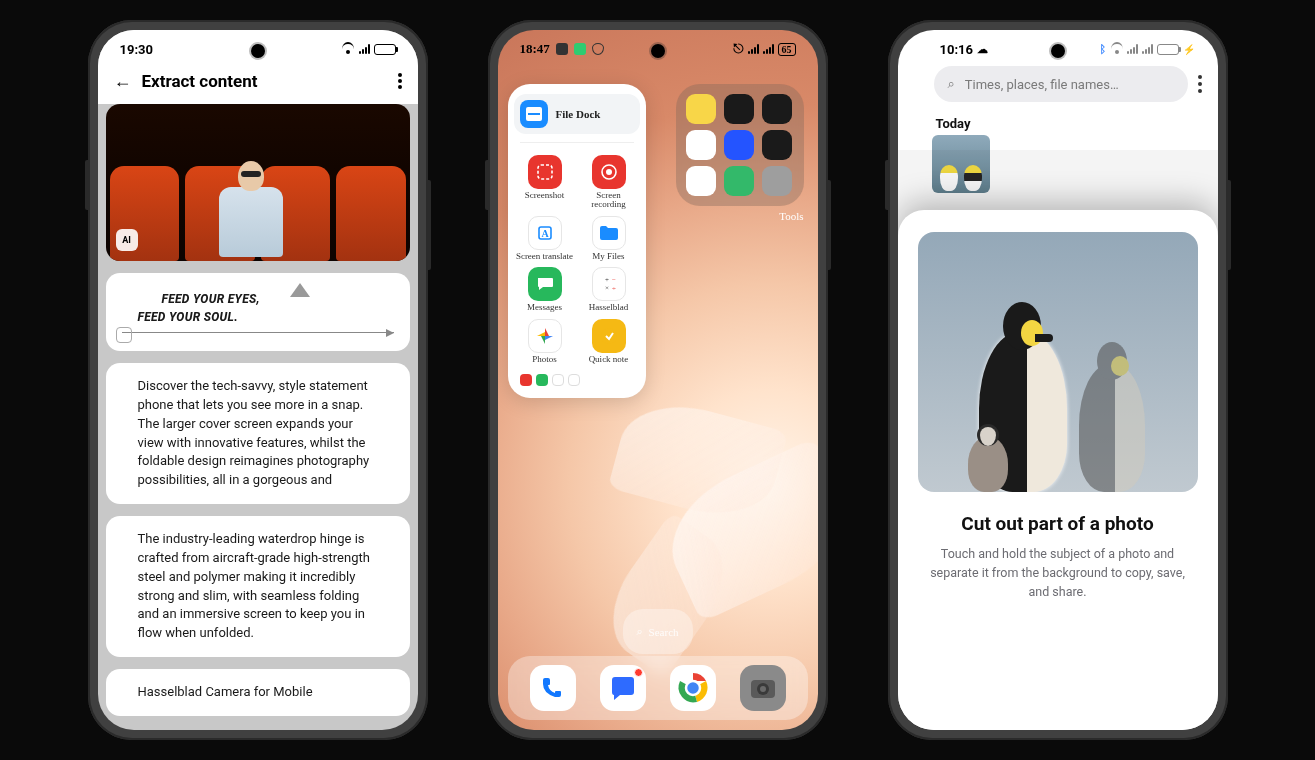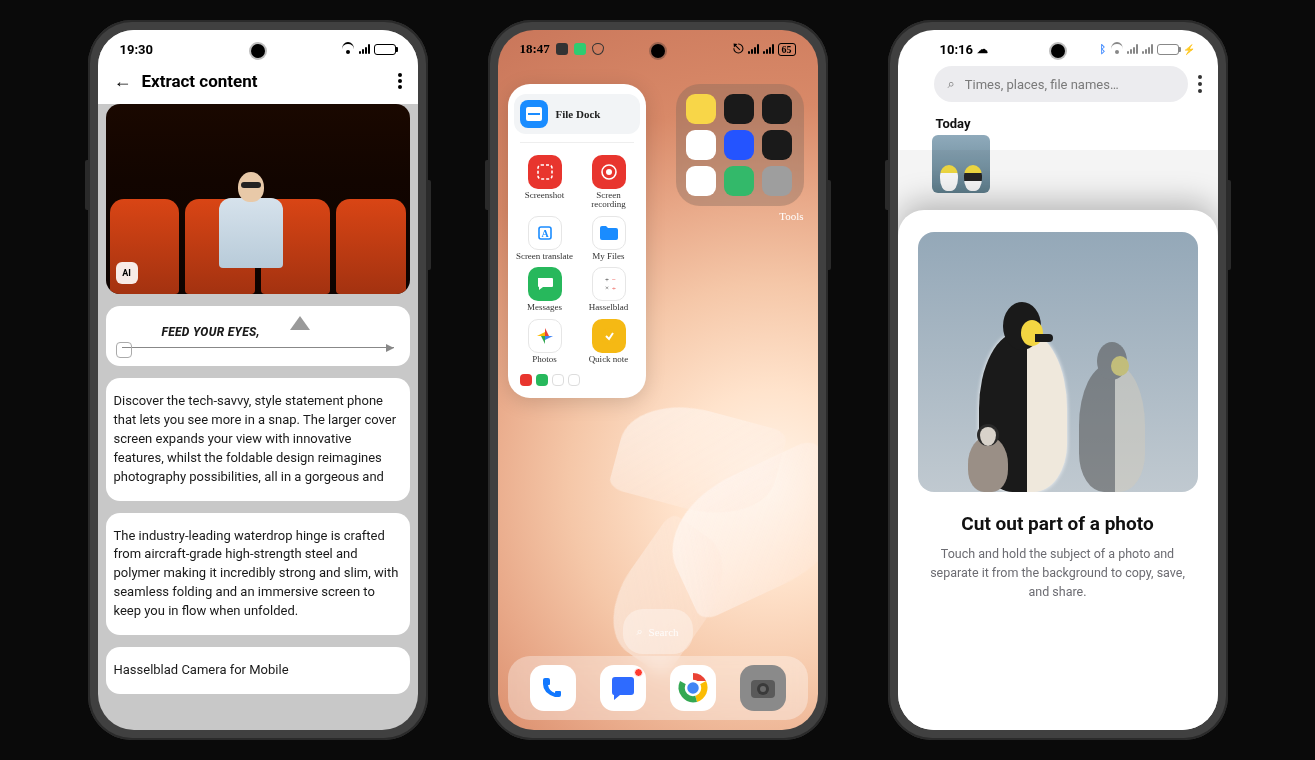--- a/index.html
+++ b/index.html
@@ -89,21 +89,21 @@
   .p1 .more-dots span{width:4px;height:4px;background:#000;border-radius:50%;}
   .p1 .content{padding:0 8px 8px;display:flex;flex-direction:column;gap:12px;height:calc(100% - 80px);overflow:hidden;}
   .p1 .hero{height:190px;border-radius:14px;position:relative;overflow:hidden;background:linear-gradient(180deg,#1a0800 0%,#120500 40%,#0d0300 100%);}
   .p1 .seats{position:absolute;bottom:0;left:0;right:0;height:95px;display:flex;gap:6px;padding:0 4px;}
   .p1 .seat{flex:1;background:linear-gradient(180deg,#d94515,#a33210);border-radius:14px 14px 4px 4px;}
   .p1 .person{position:absolute;left:48%;top:36%;transform:translateX(-50%);width:80px;height:100px;}
   .p1 .person .head{width:26px;height:30px;background:#e8c9a8;border-radius:50% 50% 45% 45%;margin:0 auto;position:relative;}
   .p1 .person .glasses{position:absolute;top:10px;left:3px;width:20px;height:6px;background:#222;border-radius:3px;}
   .p1 .person .body{width:64px;height:70px;background:linear-gradient(180deg,#d6e2ec,#b8cbd9);border-radius:12px 12px 4px 4px;margin:-4px auto 0;}
   .p1 .ai-badge{position:absolute;bottom:10px;left:10px;width:22px;height:22px;background:rgba(255,255,255,0.9);border-radius:6px;display:flex;align-items:center;justify-content:center;font-size:9px;font-weight:700;}
-  .p1 .card{background:#fff;border-radius:14px;padding:14px 8px;font-size:13px;line-height:1.45;color:#1a1a1a;}
+  .p1 .card{background:#fff;border-radius:14px;padding:14px 32px;font-size:13px;line-height:1.45;color:#1a1a1a;}
   .p1 .promo-card{position:relative;padding:18px 16px;}
   .p1 .promo-line1{font-style:italic;font-weight:800;font-size:12px;text-align:left;padding-left:40px;letter-spacing:0.3px;}
   .p1 .promo-line2{font-style:italic;font-weight:800;font-size:12px;text-align:left;padding-left:16px;letter-spacing:0.3px;}
   .p1 .promo-arrow{border-top:1px solid #888;margin-top:6px;position:relative;}
   .p1 .promo-arrow::after{content:"";position:absolute;right:0;top:-4px;width:0;height:0;border-left:8px solid #888;border-top:4px solid transparent;border-bottom:4px solid transparent;}
   .p1 .promo-tri{position:absolute;top:10px;right:100px;width:0;height:0;border-left:10px solid transparent;border-right:10px solid transparent;border-bottom:14px solid #999;}
   .p1 .promo-badge{position:absolute;bottom:8px;left:10px;width:16px;height:16px;border:1px solid #aaa;border-radius:4px;}
 
   
   .p2 .screen{background:radial-gradient(circle at 85% 65%, #fff4e8 0%, #ffe3cc 18%, #f5c7a8 38%, #e8a888 55%, #d88968 72%, #c9765a 100%);font-family:Liberation Serif, serif;}
@@ -231,20 +231,21 @@
             <div class="head">
               <div class="glasses"></div>
             </div>
             <div class="body"></div>
           </div>
         <div class="ai-badge">AI</div>
       </div>
       <div class="card promo-card">
         <div class="promo-tri"></div>
         <div class="promo-line1">FEED YOUR EYES,</div>
+        <div class="promo-line2">FEED YOUR SOUL.</div>
         <div class="promo-arrow"></div>
         <div class="promo-badge"></div>
       </div>
       <div class="card">Discover the tech-savvy, style statement phone that lets you see more in a snap. The larger cover screen expands your view with innovative features, whilst the foldable design reimagines photography possibilities, all in a gorgeous and</div>
       <div class="card">The industry-leading waterdrop hinge is crafted from aircraft-grade high-strength steel and polymer making it incredibly strong and slim, with seamless folding and an immersive screen to keep you in flow when unfolded.</div>
       <div class="card">Hasselblad Camera for Mobile</div>
     </div>
   </div>
 </div>
 

